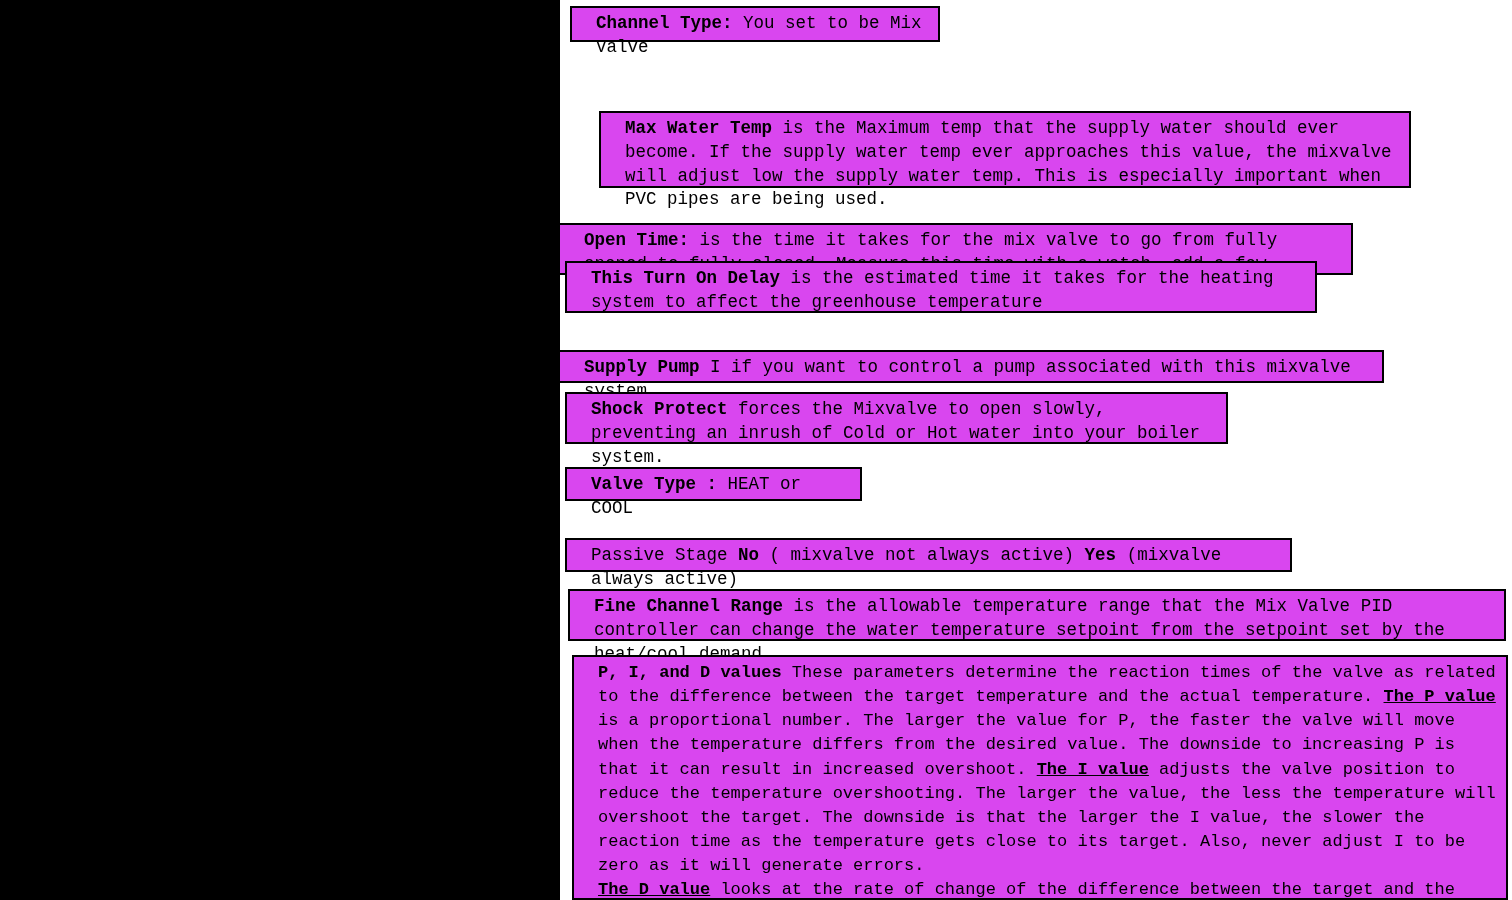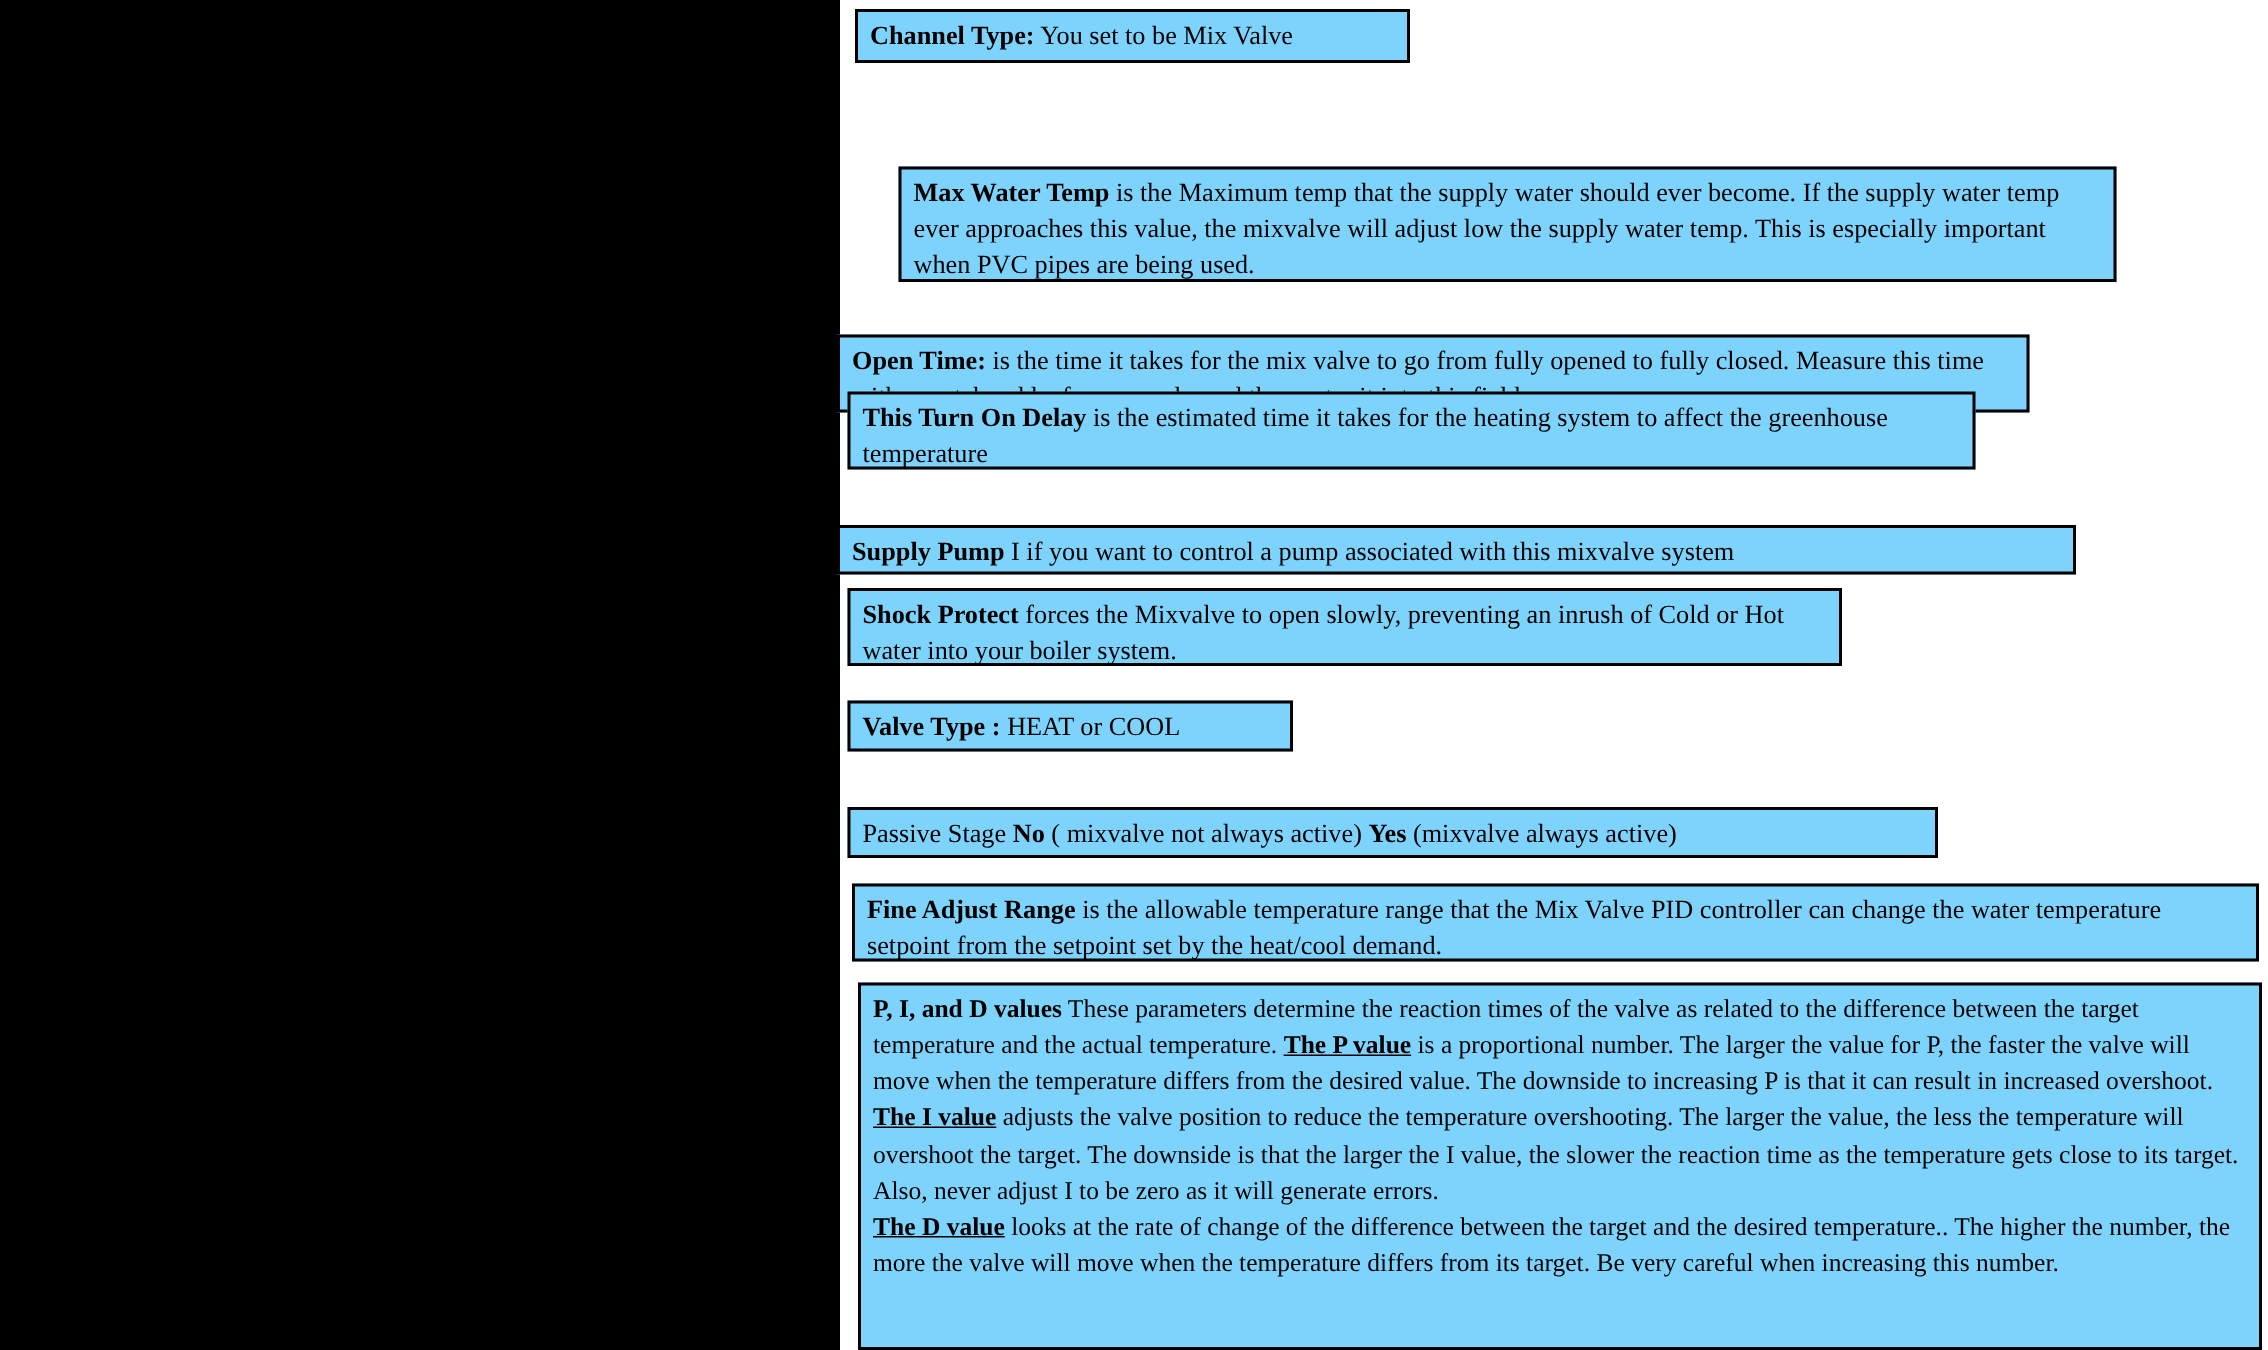--- a/index.html
+++ b/index.html
@@ -30,28 +30,28 @@
   }
 
   .lcd-cell {
     position: absolute;
     white-space: pre;
   }
 
   
   .callout {
     position: absolute;
-    background: #7dd3fc;
+    background: #d946ef;
     border: 2px solid #000000;
     box-sizing: border-box;
     color: #000000;
-    font-family: Liberation Serif, serif;
+    font-family: Liberation Mono, monospace;
     font-size: 17.5px;
     line-height: 1.36;
-    padding: 4px 8px 5px 8px;
+    padding: 4px 8px 5px 24px;
   }
 
   .callout b {
     font-weight: 700;
   }
 
   .callout .uline {
     font-weight: 700;
     text-decoration: underline;
   }
@@ -168,20 +168,20 @@
 
   <div class="callout" style="left:565px; top:467px; width:297px; height:34px;">
     <b>Valve Type :</b><span>  HEAT or COOL</span>
   </div>
 
   <div class="callout" style="left:565px; top:538px; width:727px; height:34px;">
     <span>Passive Stage </span><b>No</b><span> ( mixvalve not always active) </span><b>Yes</b><span> (mixvalve always active)</span>
   </div>
 
   <div class="callout" style="left:568px; top:589px; width:938px; height:52px;">
-    <b>Fine Adjust Range</b><span> is the allowable temperature range that the Mix Valve PID controller can change the water temperature setpoint from the setpoint set by the heat/cool demand.</span>
+    <b>Fine Channel Range</b><span> is the allowable temperature range that the Mix Valve PID controller can change the water temperature setpoint from the setpoint set by the heat/cool demand.</span>
   </div>
 
   <div class="callout" style="left:572px; top:655px; width:936px; height:245px; font-size:17px; line-height:1.42;">
     <b>P, I, and D values</b><span> These parameters determine the reaction times of the valve as related to the difference between the target temperature and the actual temperature.  </span><span class="uline">The P value</span><span> is a proportional number. The larger the value for P, the faster the valve will move when the temperature differs from the desired value. The downside to increasing P is that it can result in increased overshoot.  </span><span class="uline">The I value</span><span> adjusts the valve position to reduce the temperature overshooting. The larger the value, the less the temperature will overshoot the target. The downside is that the larger the I value, the slower the reaction time as the temperature gets close to its target. Also, never adjust I to be zero as it will generate errors.</span><br><span class="uline">The D value</span><span> looks at the rate of change of the difference between the target and the desired temperature.. The higher the number, the more the valve will move when the temperature differs from its target. Be very careful when increasing this number.</span>
   </div>
 
 </div>
 
 </body></html>

